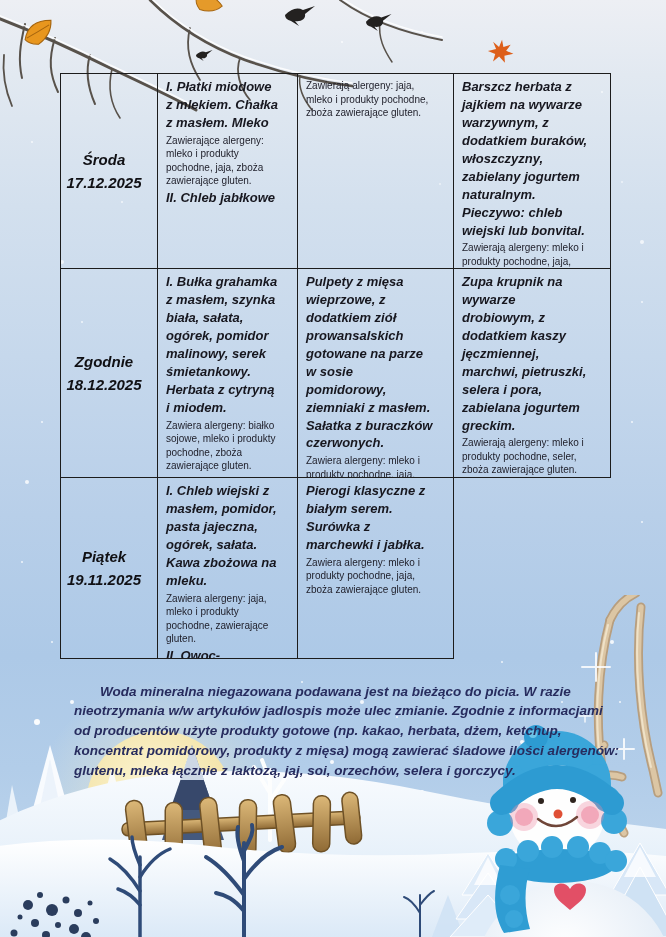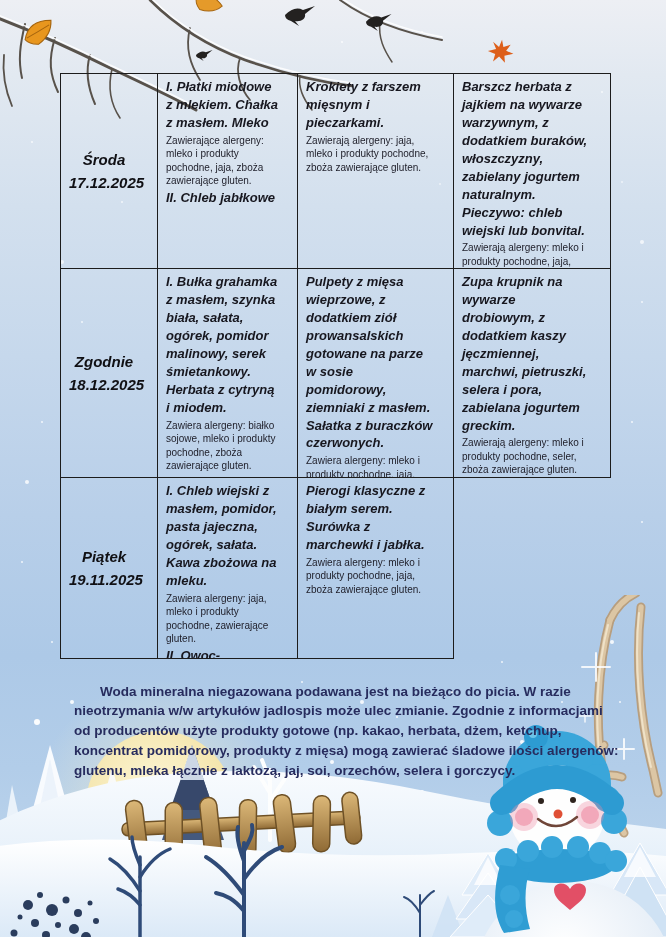--- a/index.html
+++ b/index.html
@@ -44,28 +44,28 @@
     position:absolute;left:60px;top:73px;z-index:5;
     display:grid;
     grid-template-columns:97px 140px 156px 157px;
     grid-template-rows:195px 209px 181px;
   }
   .cell{
     border-right:1.5px solid #1c1c1c;border-bottom:1.5px solid #1c1c1c;
     padding:3px 18px 2px 8px;overflow:hidden;box-sizing:border-box;
   }
   .menu-table{border-top:1.5px solid #1c1c1c;border-left:1.5px solid #1c1c1c;}
-  .day-cell{display:flex;flex-direction:column;justify-content:center;text-align:center;}
+  .day-cell{display:flex;flex-direction:column;justify-content:center;align-items:center;text-align:center;}
   .day-name,.day-date{font-weight:bold;font-style:italic;font-size:15px;line-height:1.5;color:#101014;}
   .dish{font-weight:bold;font-style:italic;font-size:13px;line-height:1.38;color:#17171f;margin:1px 0 0;}
   .allergens{font-weight:normal;font-size:10px;line-height:1.35;color:#1d1d28;margin:2px 0 1px;}
   
   .note{
     position:absolute;left:74px;top:668px;width:548px;z-index:6;
-    font-weight:bold;font-size:13.5px;line-height:1.48;
+    font-weight:bold;font-style:italic;font-size:13.5px;line-height:1.48;
     color:#272c5e;text-indent:26px;
   }
 </style>
 </head>
 <body>
 
 <div class="flake dots-s"></div>
 <div class="flake dots-m"></div>
 <div class="flake dots-l"></div>
 
@@ -302,21 +302,20 @@
   <div class="cell day-cell">
     <div class="day-name">Środa</div>
     <div class="day-date">17.12.2025</div>
   </div>
   <div class="cell">
     <p class="dish">I. Płatki miodowe z mlekiem. Chałka z masłem. Mleko</p>
     <p class="allergens">Zawierające alergeny: mleko i produkty pochodne, jaja, zboża zawierające gluten.</p>
     <p class="dish">II. Chleb jabłkowe</p>
   </div>
   <div class="cell">
-    <p class="dish">Krokiety z farszem mięsnym i pieczarkami.</p>
     <p class="allergens">Zawierają alergeny: jaja, mleko i produkty pochodne, zboża zawierające gluten.</p>
   </div>
   <div class="cell">
     <p class="dish">Barszcz herbata z jajkiem na wywarze warzywnym, z dodatkiem buraków, włoszczyzny, zabielany jogurtem naturalnym. Pieczywo: chleb wiejski lub bonvital.</p>
     <p class="allergens">Zawierają alergeny: mleko i produkty pochodne, jaja, zboża zawierające gluten.</p>
   </div>
 
   <div class="cell day-cell">
     <div class="day-name">Zgodnie</div>
     <div class="day-date">18.12.2025</div>

